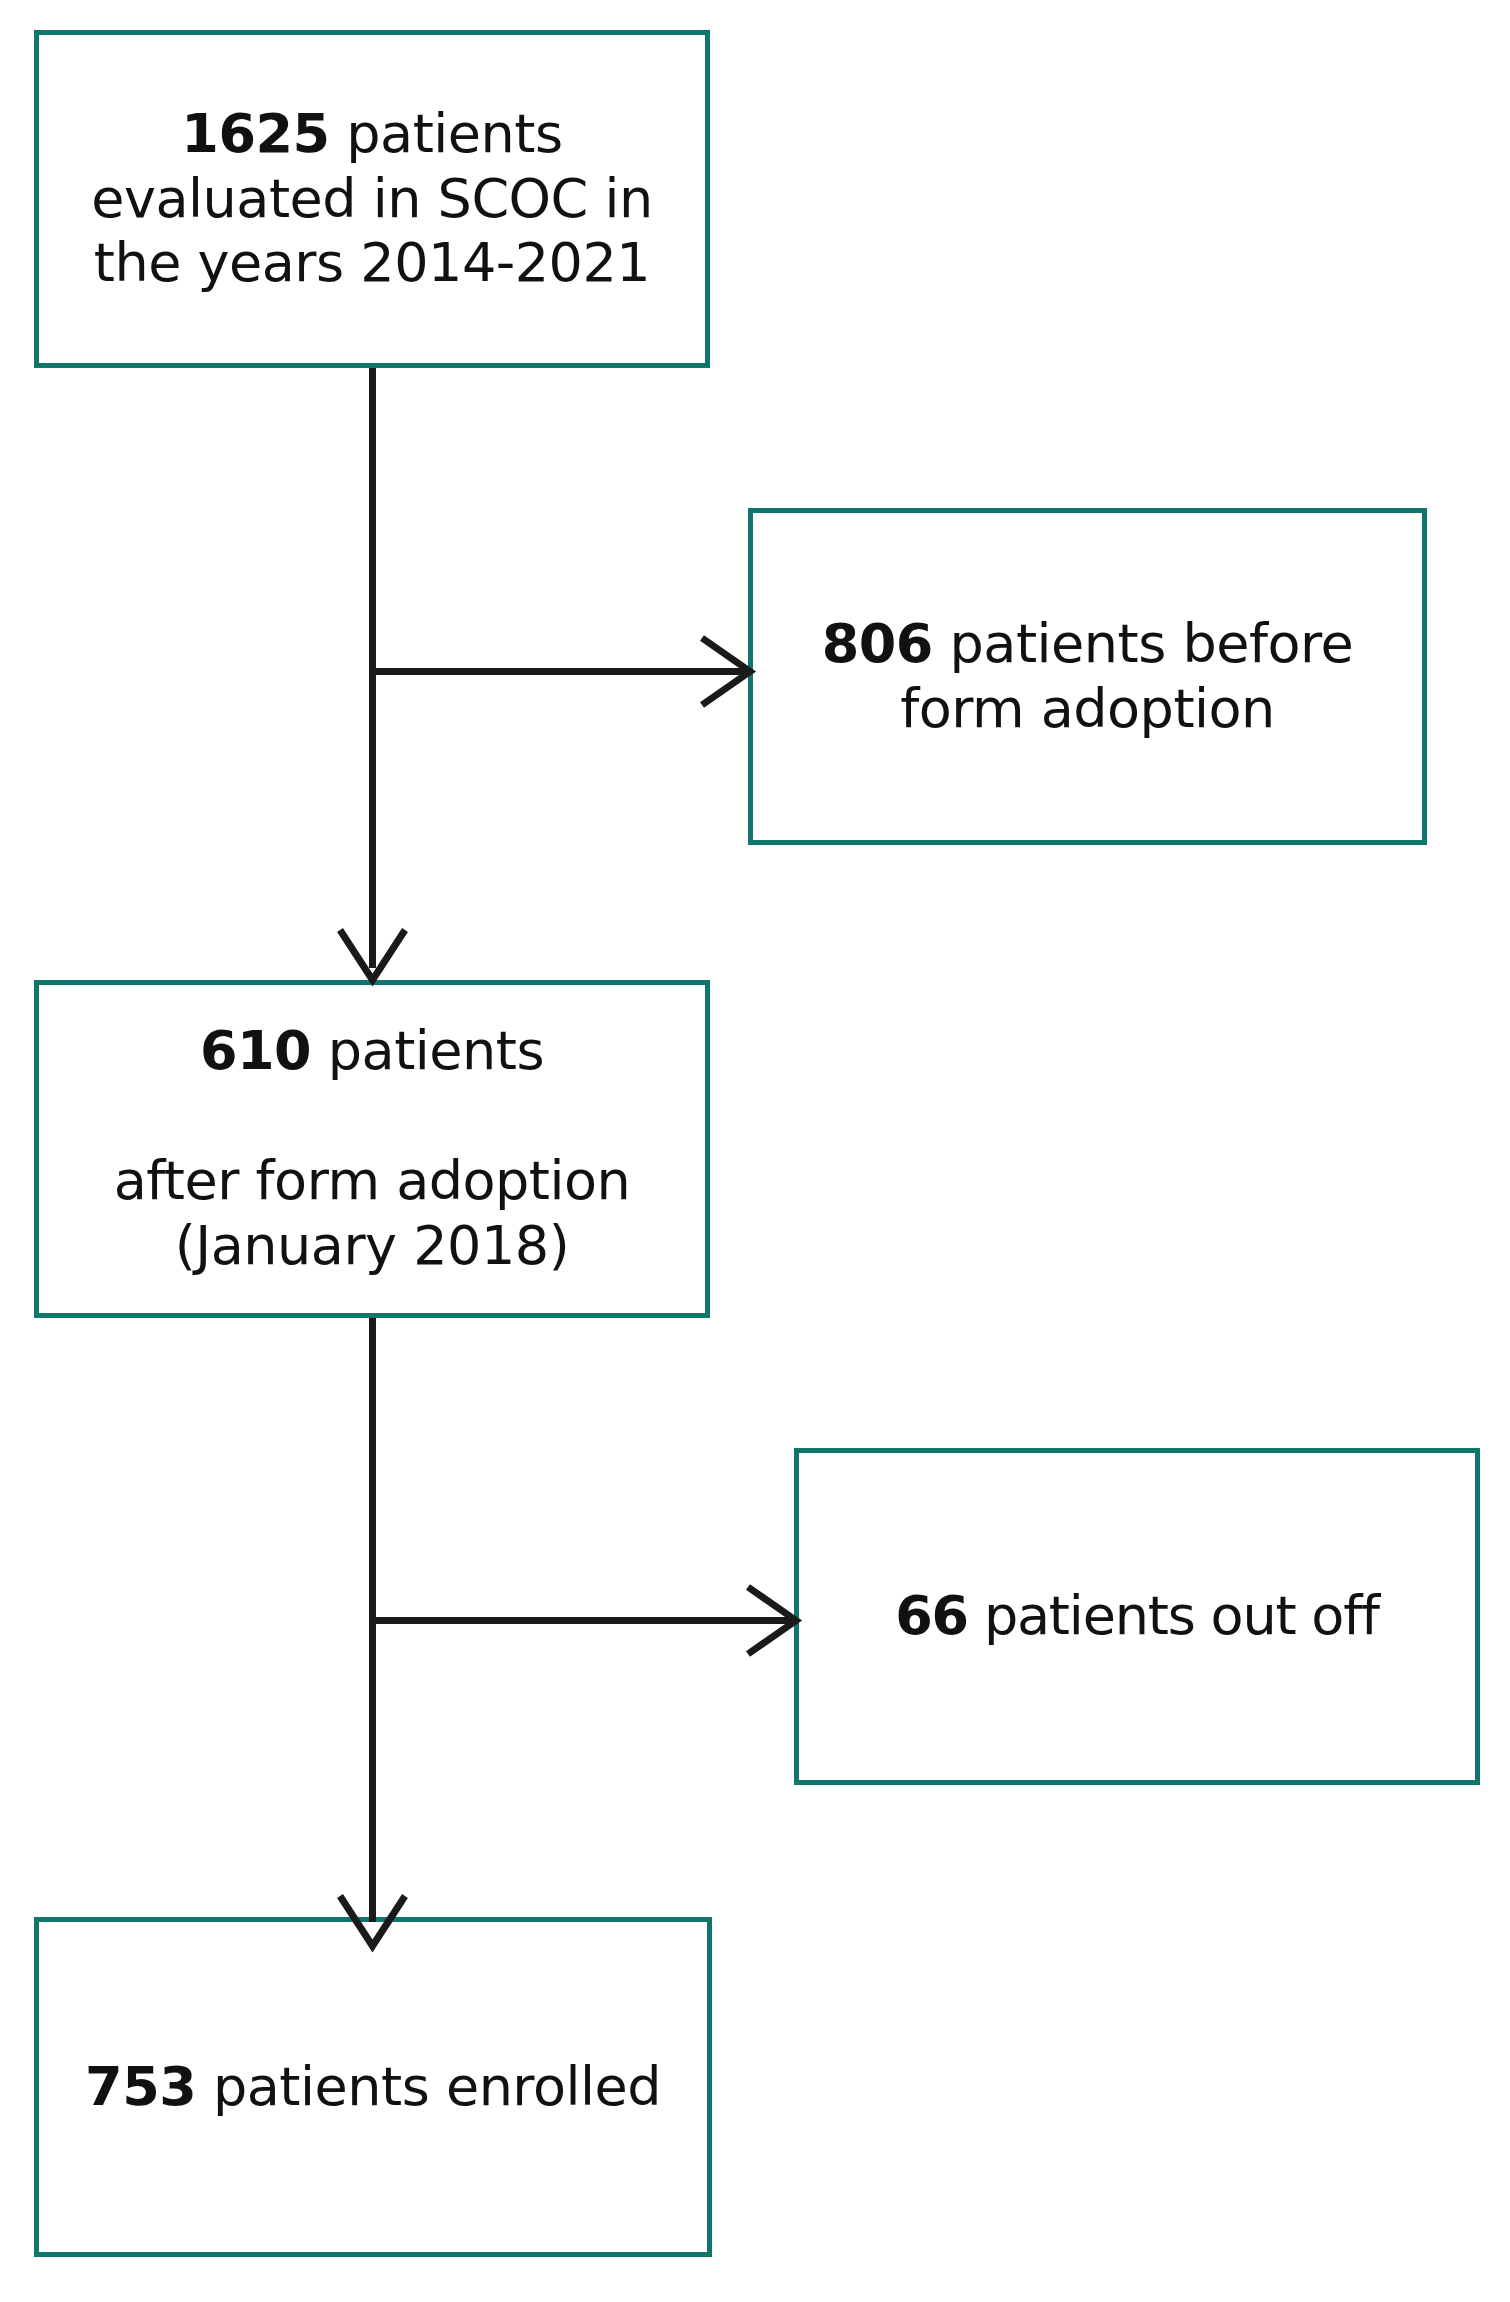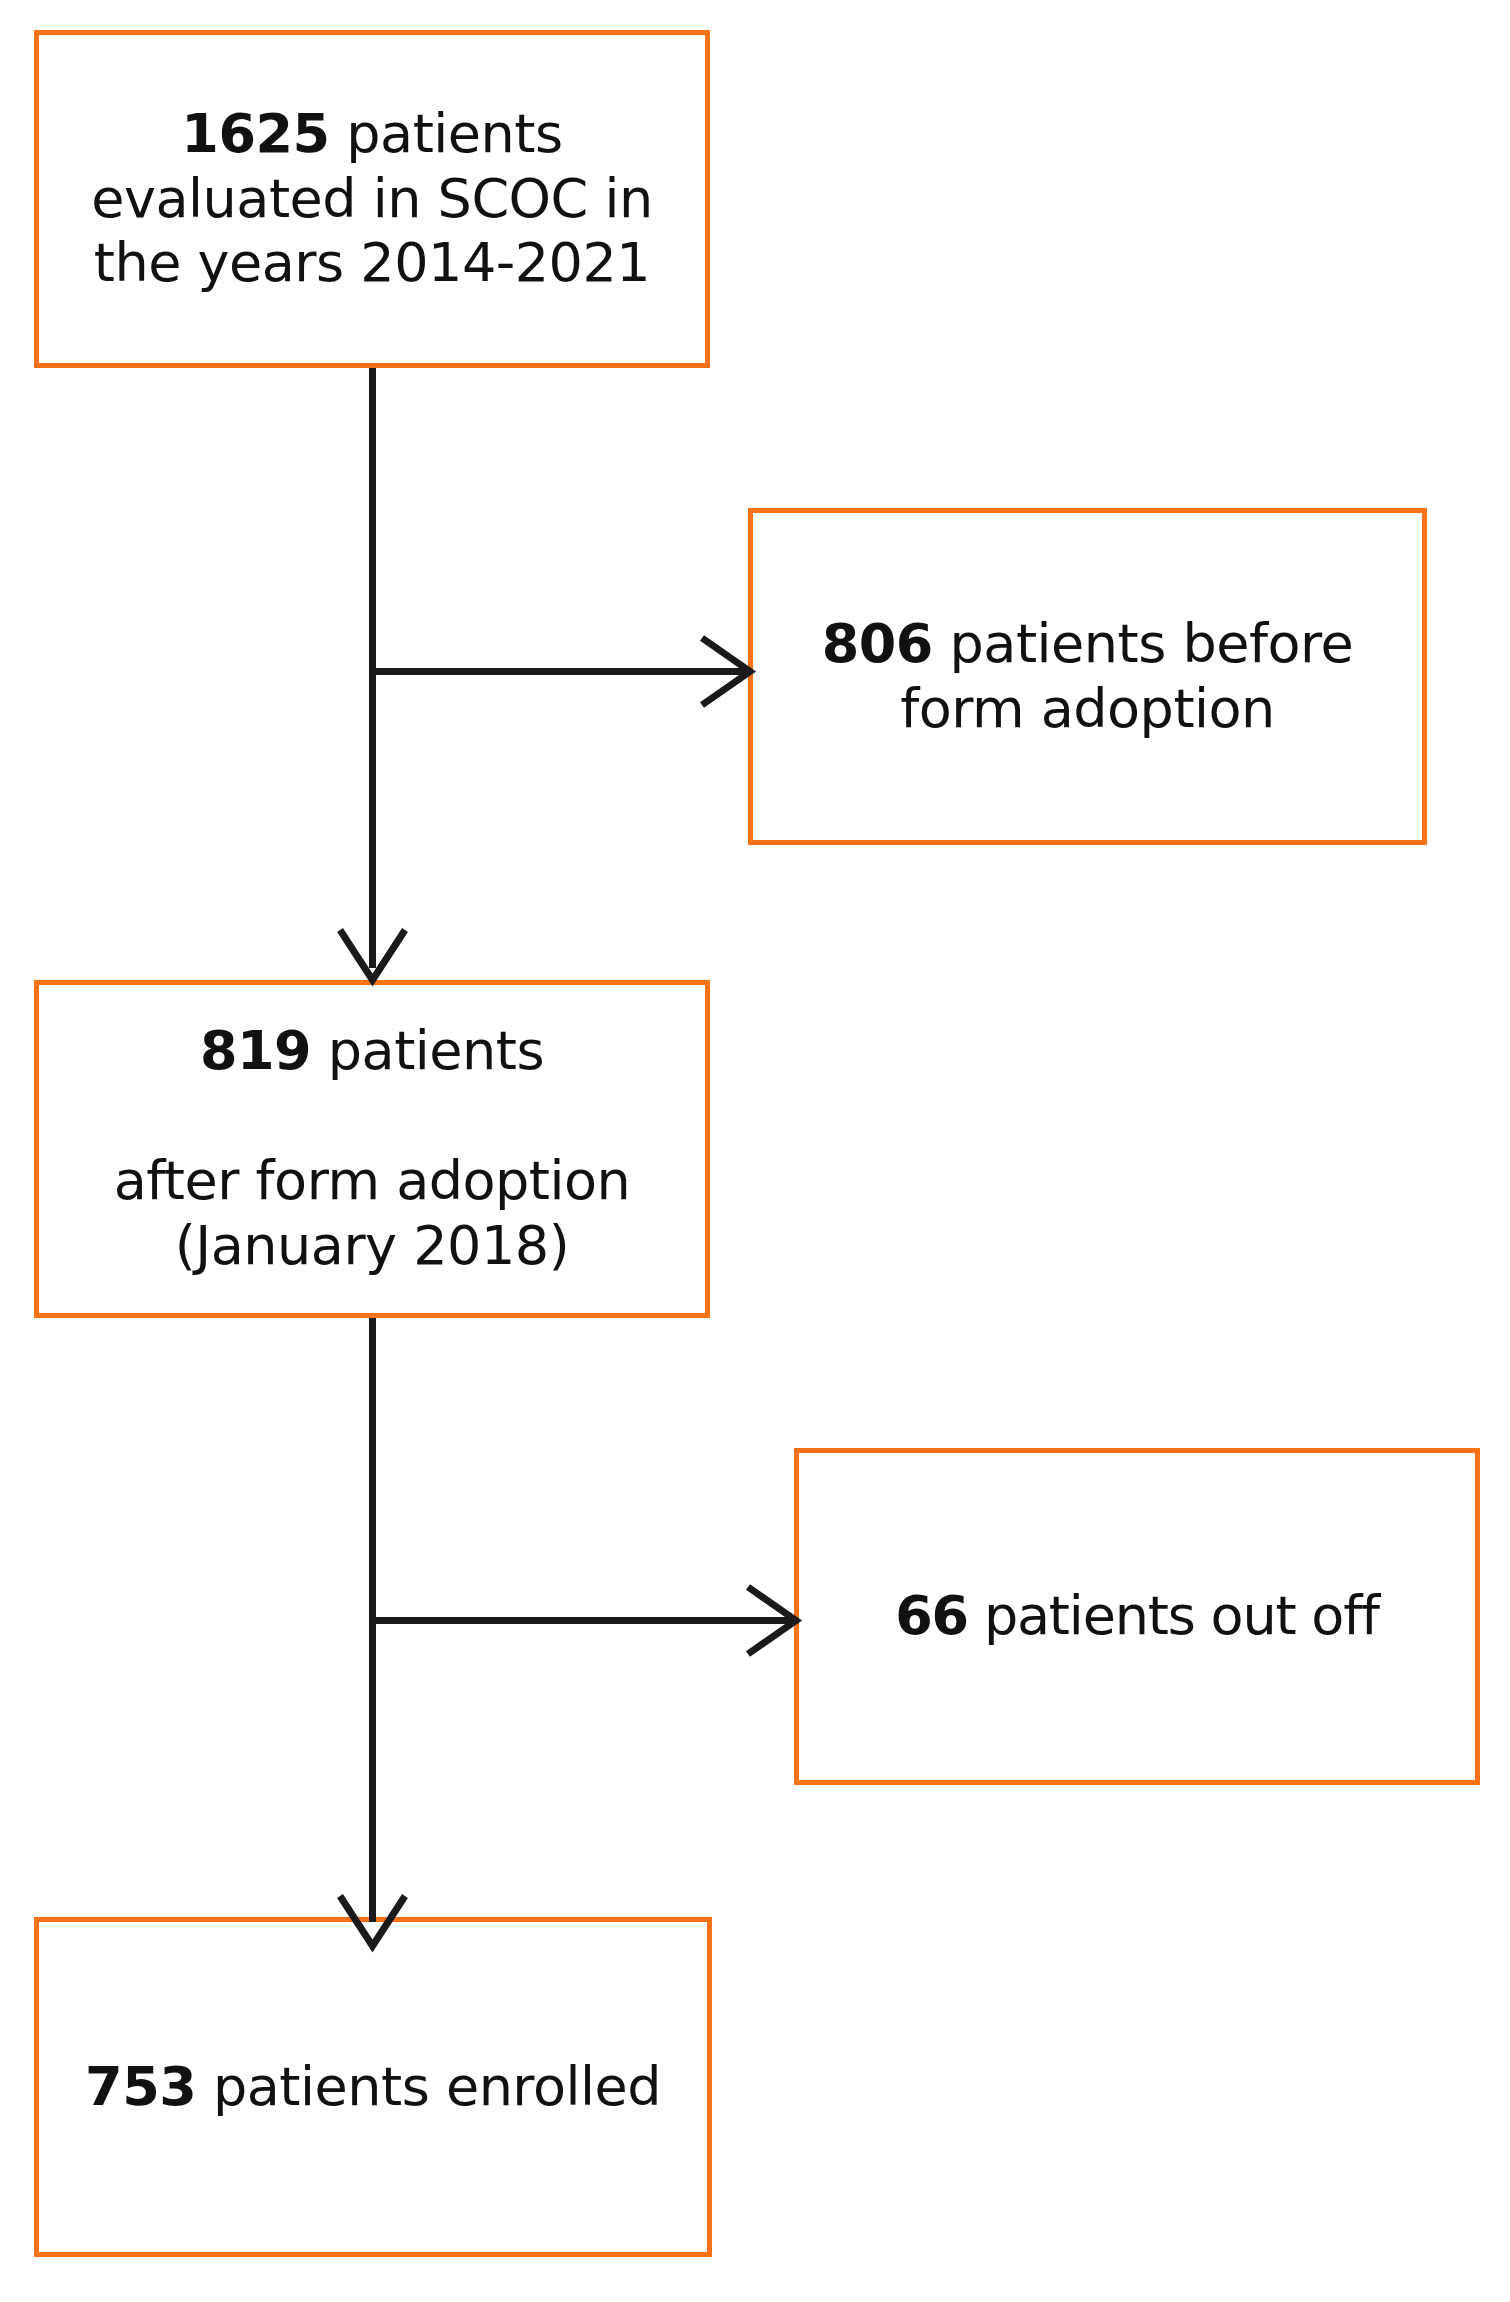--- a/index.html
+++ b/index.html
@@ -11,21 +11,21 @@
     position: relative;
     width: 1510px;
     height: 2302px;
     background: #ffffff;
     font-family: "DejaVu Sans", sans-serif;
     overflow: hidden;
   }
   .node {
     position: absolute;
     box-sizing: border-box;
-    border: 5px solid #f97316;
+    border: 5px solid #0f766e;
     background: #ffffff;
     display: flex;
     align-items: center;
     justify-content: center;
   }
   .node-text {
     display: block;
     width: 100%;
     text-align: center;
     font-family: "DejaVu Sans", sans-serif;
@@ -79,21 +79,21 @@
 
   <div class="node" id="node-enrolled-total">
     <span class="node-text"><span class="num">1625</span><span> patients</span><br><span>evaluated in SCOC in</span><br><span>the years 2014-2021</span></span>
   </div>
 
   <div class="node" id="node-before-form">
     <span class="node-text"><span class="num">806</span><span> patients before</span><br><span>form adoption</span></span>
   </div>
 
   <div class="node" id="node-after-form">
-    <span class="node-text"><span class="num">819</span><span> patients</span><br><br><span>after form adoption</span><br><span>(January 2018)</span></span>
+    <span class="node-text"><span class="num">610</span><span> patients</span><br><br><span>after form adoption</span><br><span>(January 2018)</span></span>
   </div>
 
   <div class="node" id="node-out-of-treat">
     <span class="node-text"><span class="num">66</span><span> patients out off</span><br></span>
   </div>
 
   <div class="node" id="node-enrolled-final">
     <span class="node-text"><span class="num">753</span><span> patients enrolled</span></span>
   </div>
 

